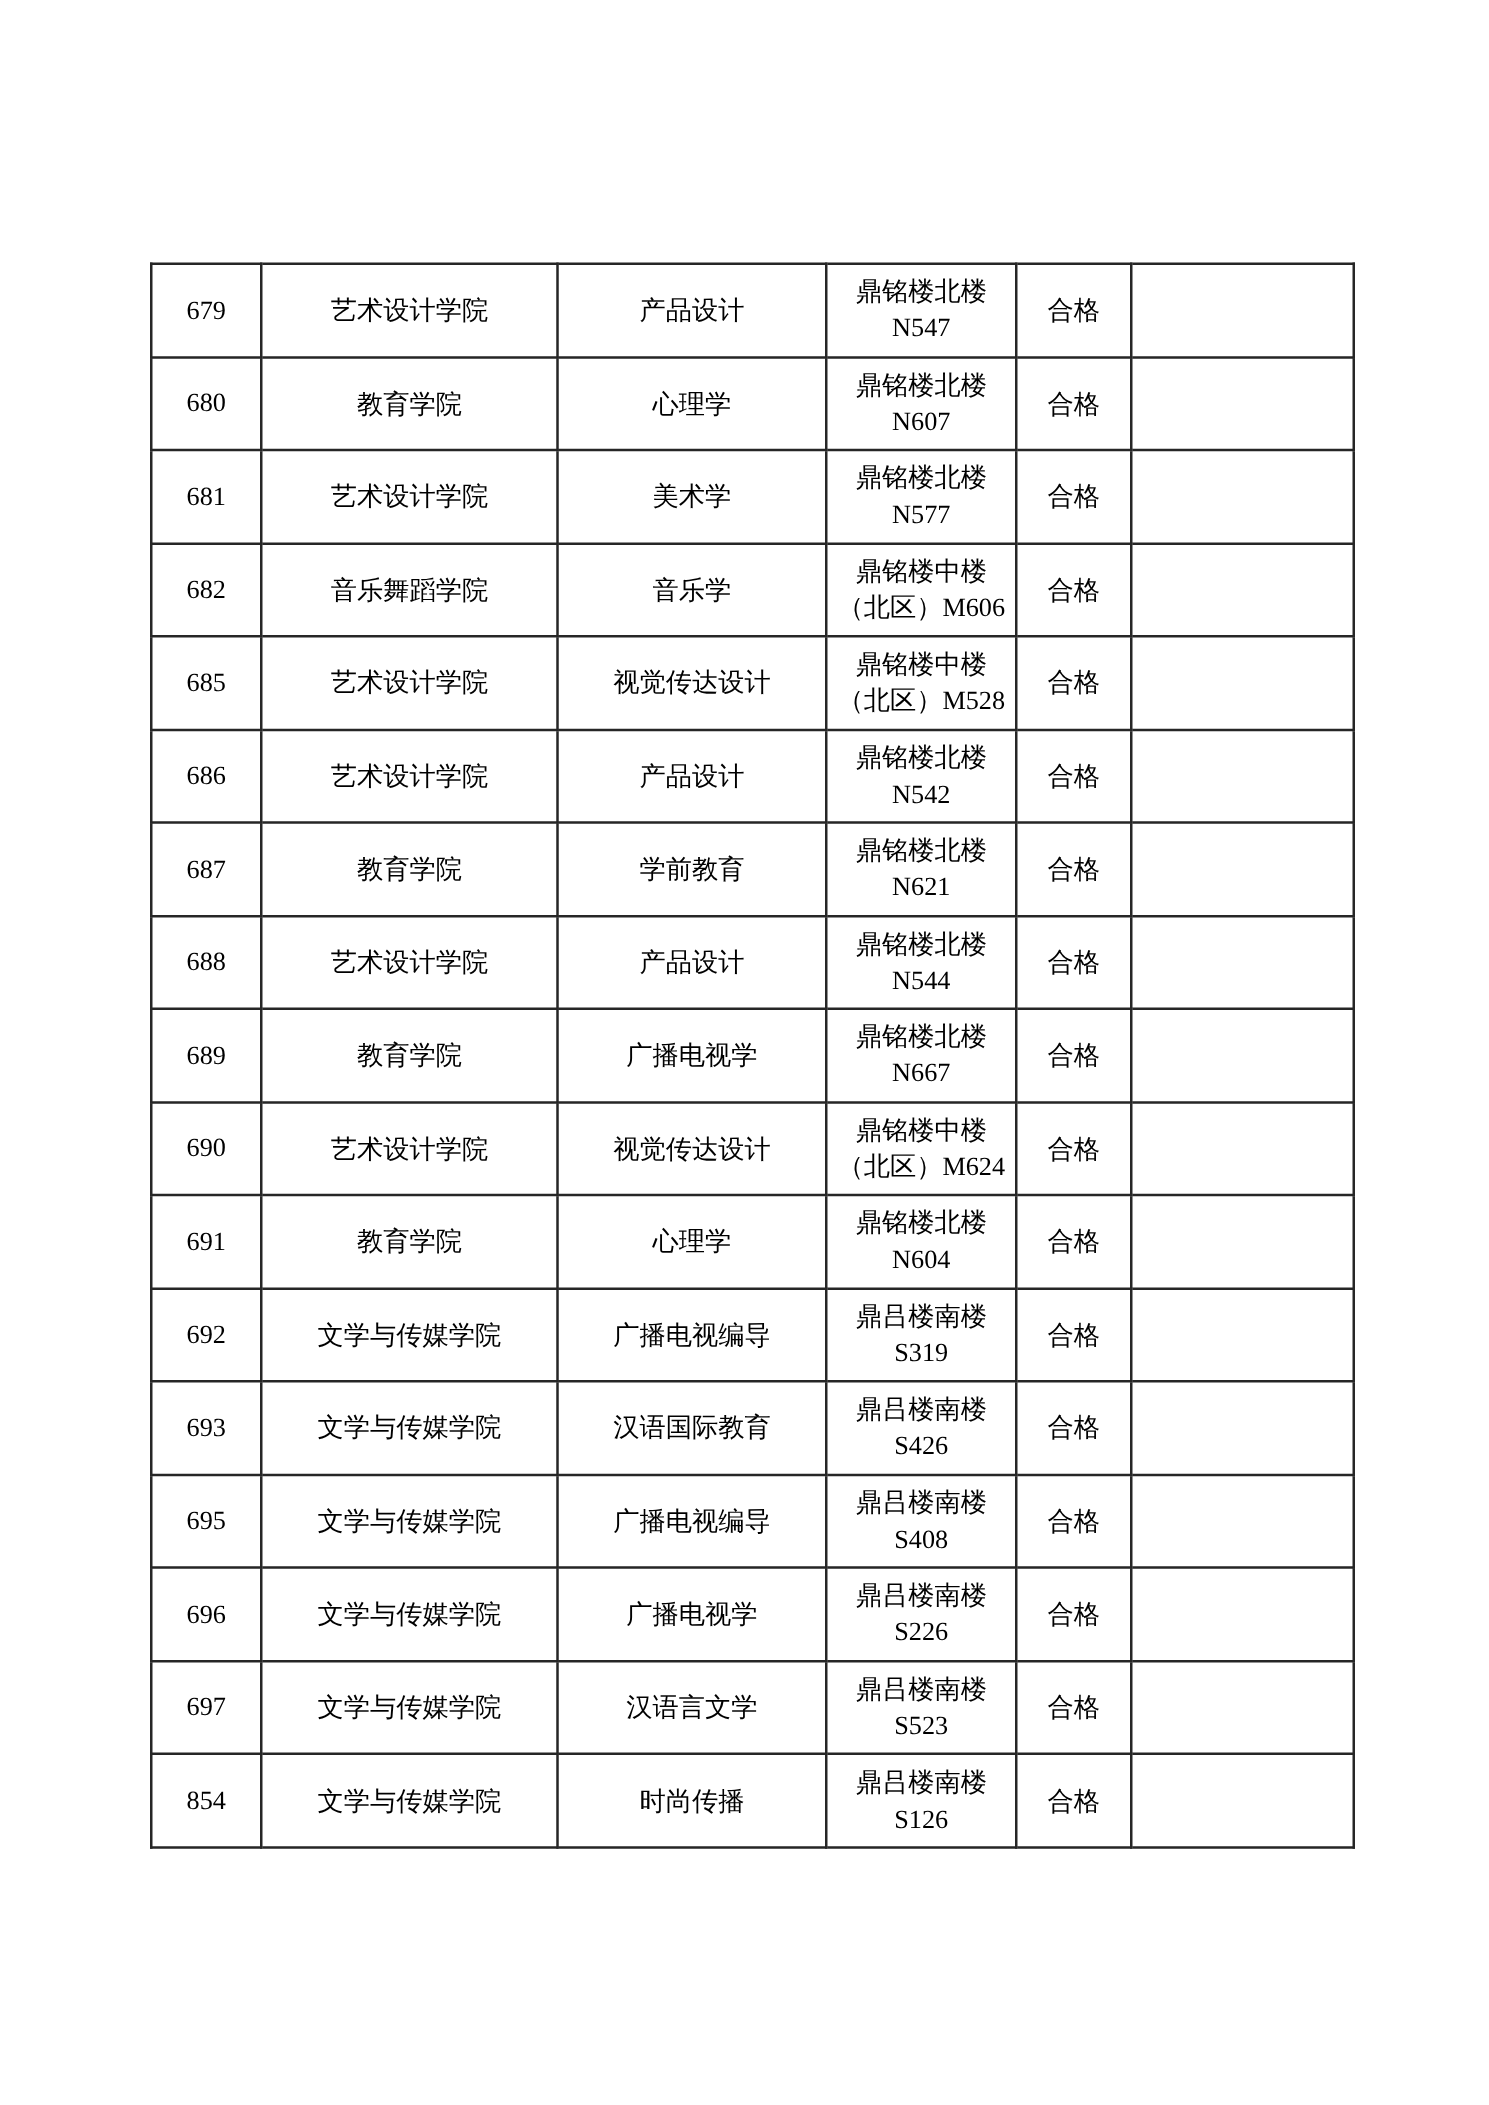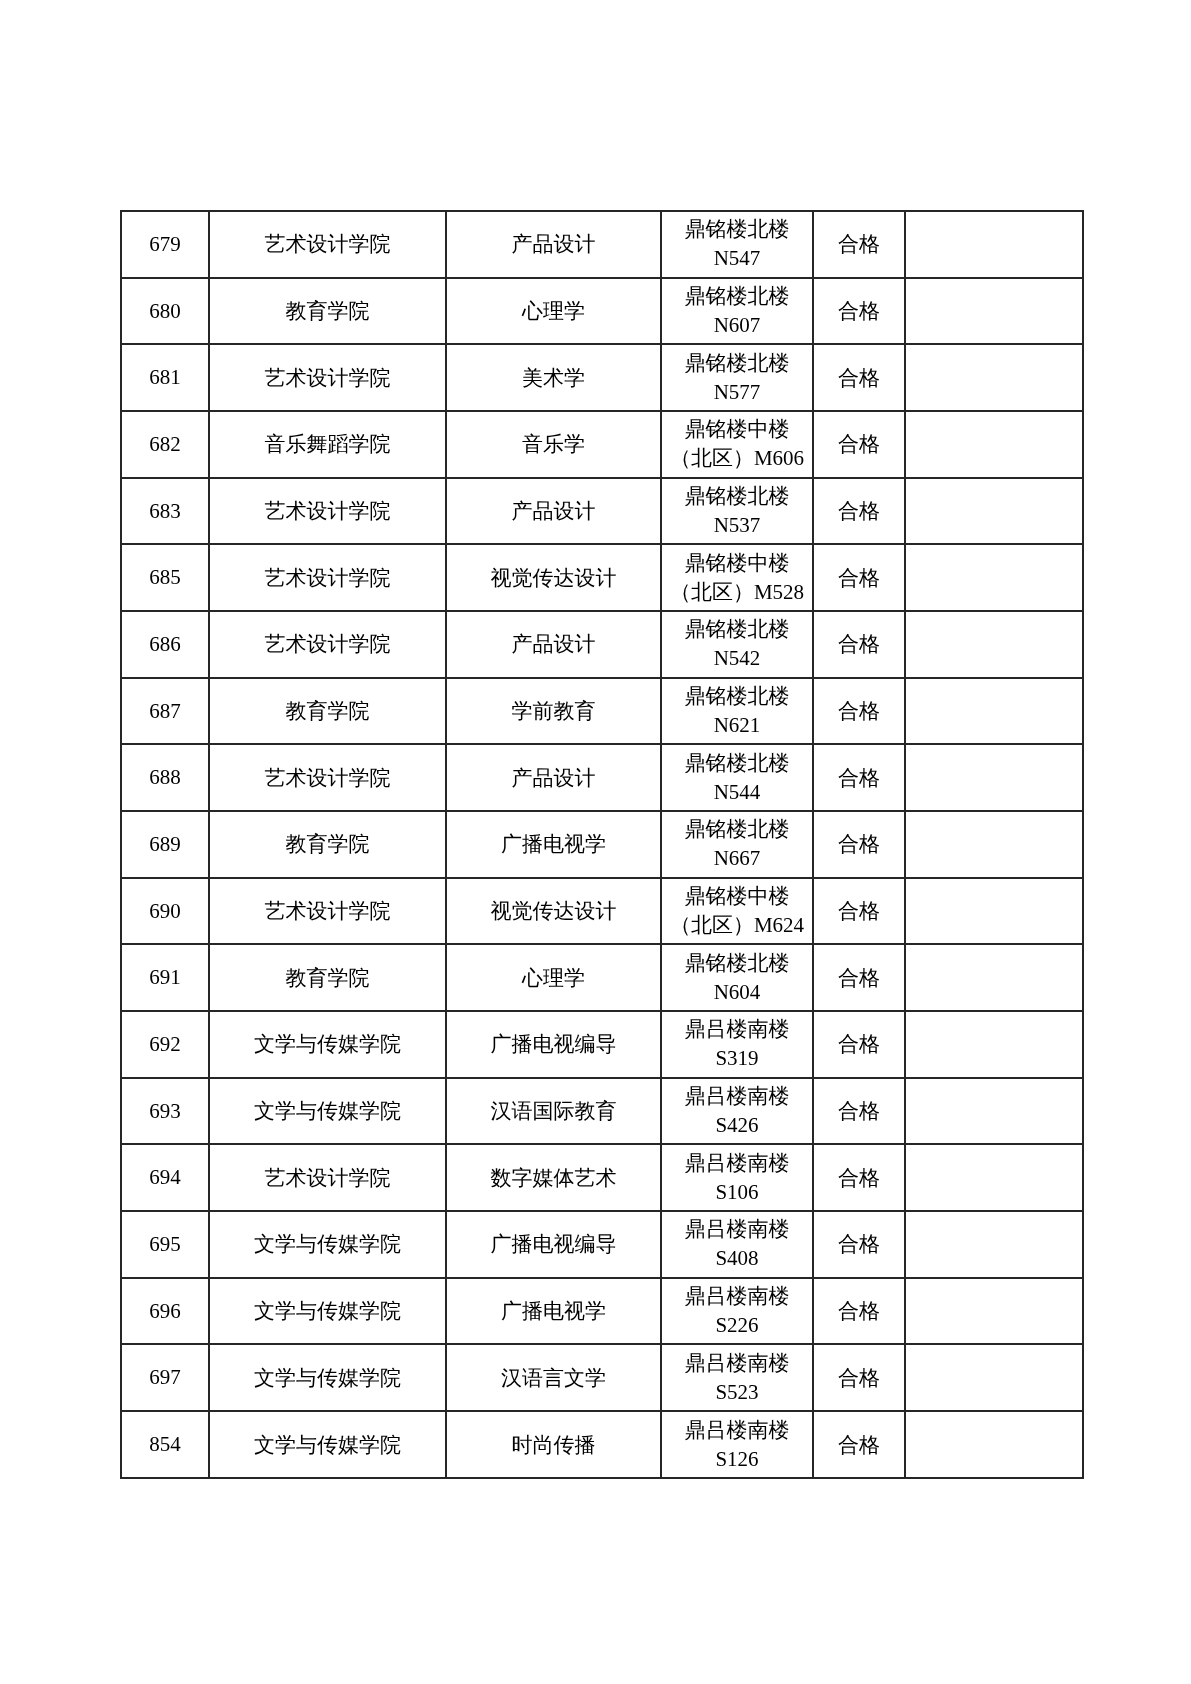--- a/index.html
+++ b/index.html
@@ -95,31 +95,20 @@
     <td>音乐舞蹈学院</td>
     <td>音乐学</td>
     <td>
       <div class="loc-line">鼎铭楼中楼</div>
       <div class="loc-line">（北区）M606</div>
     </td>
     <td>合格</td>
     <td></td>
   </tr>
 
-  <tr>
-    <td>683</td>
-    <td>艺术设计学院</td>
-    <td>产品设计</td>
-    <td>
-      <div class="loc-line">鼎铭楼北楼</div>
-      <div class="loc-line">N537</div>
-    </td>
-    <td>合格</td>
-    <td></td>
-  </tr>
 
 
   <tr>
     <td>685</td>
     <td>艺术设计学院</td>
     <td>视觉传达设计</td>
     <td>
       <div class="loc-line">鼎铭楼中楼</div>
       <div class="loc-line">（北区）M528</div>
     </td>
@@ -216,31 +205,20 @@
     <td>文学与传媒学院</td>
     <td>汉语国际教育</td>
     <td>
       <div class="loc-line">鼎吕楼南楼</div>
       <div class="loc-line">S426</div>
     </td>
     <td>合格</td>
     <td></td>
   </tr>
 
-  <tr>
-    <td>694</td>
-    <td>艺术设计学院</td>
-    <td>数字媒体艺术</td>
-    <td>
-      <div class="loc-line">鼎吕楼南楼</div>
-      <div class="loc-line">S106</div>
-    </td>
-    <td>合格</td>
-    <td></td>
-  </tr>
 
   <tr>
     <td>695</td>
     <td>文学与传媒学院</td>
     <td>广播电视编导</td>
     <td>
       <div class="loc-line">鼎吕楼南楼</div>
       <div class="loc-line">S408</div>
     </td>
     <td>合格</td>

